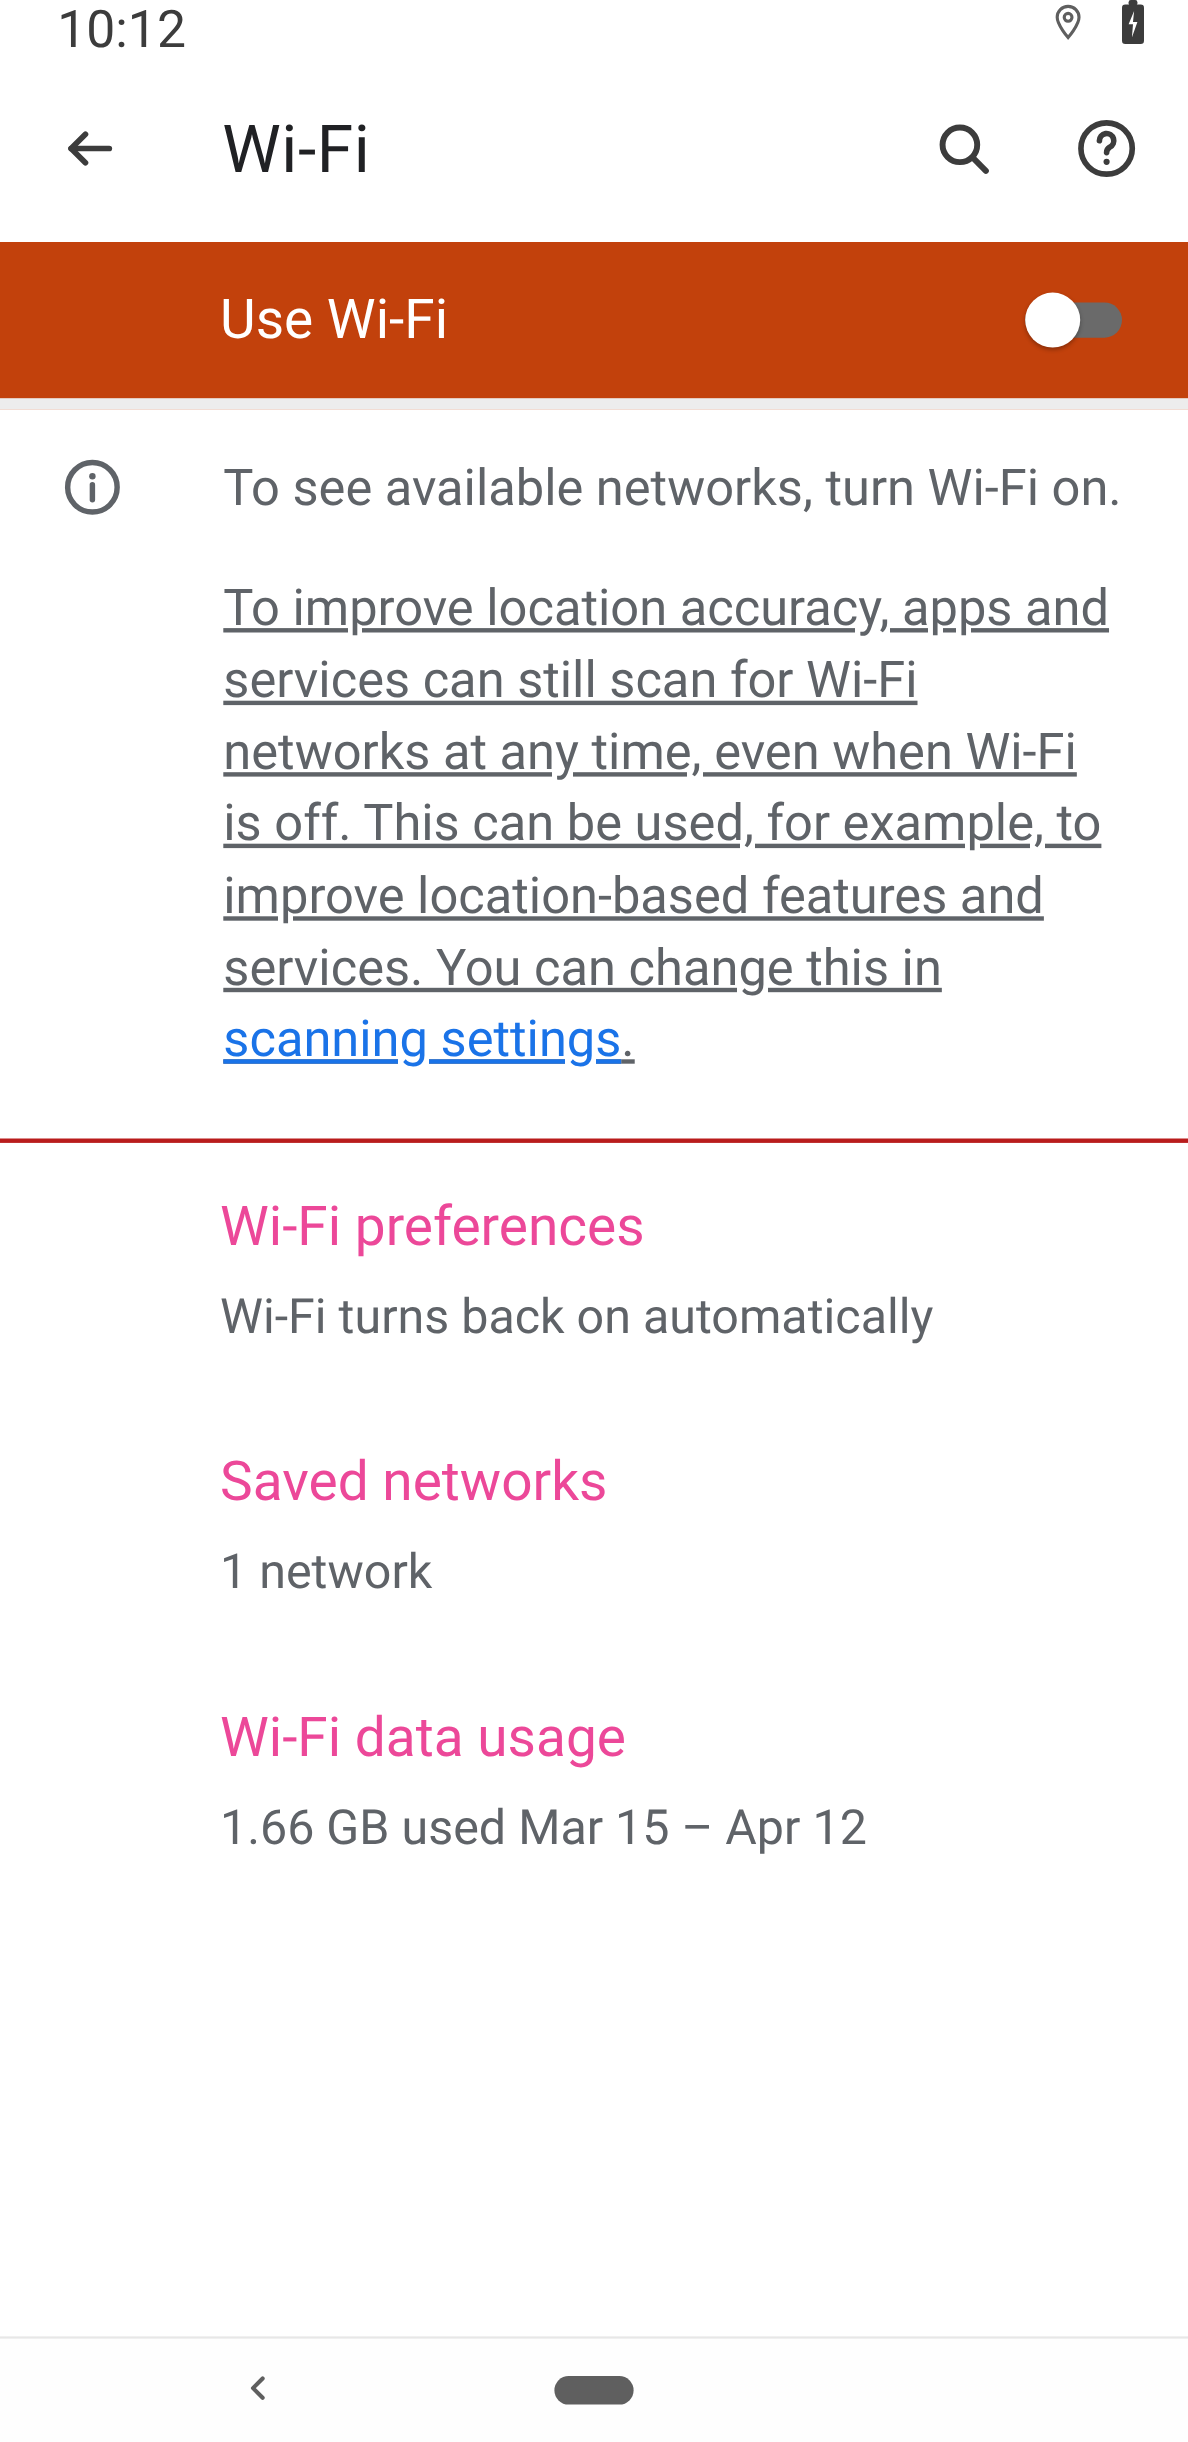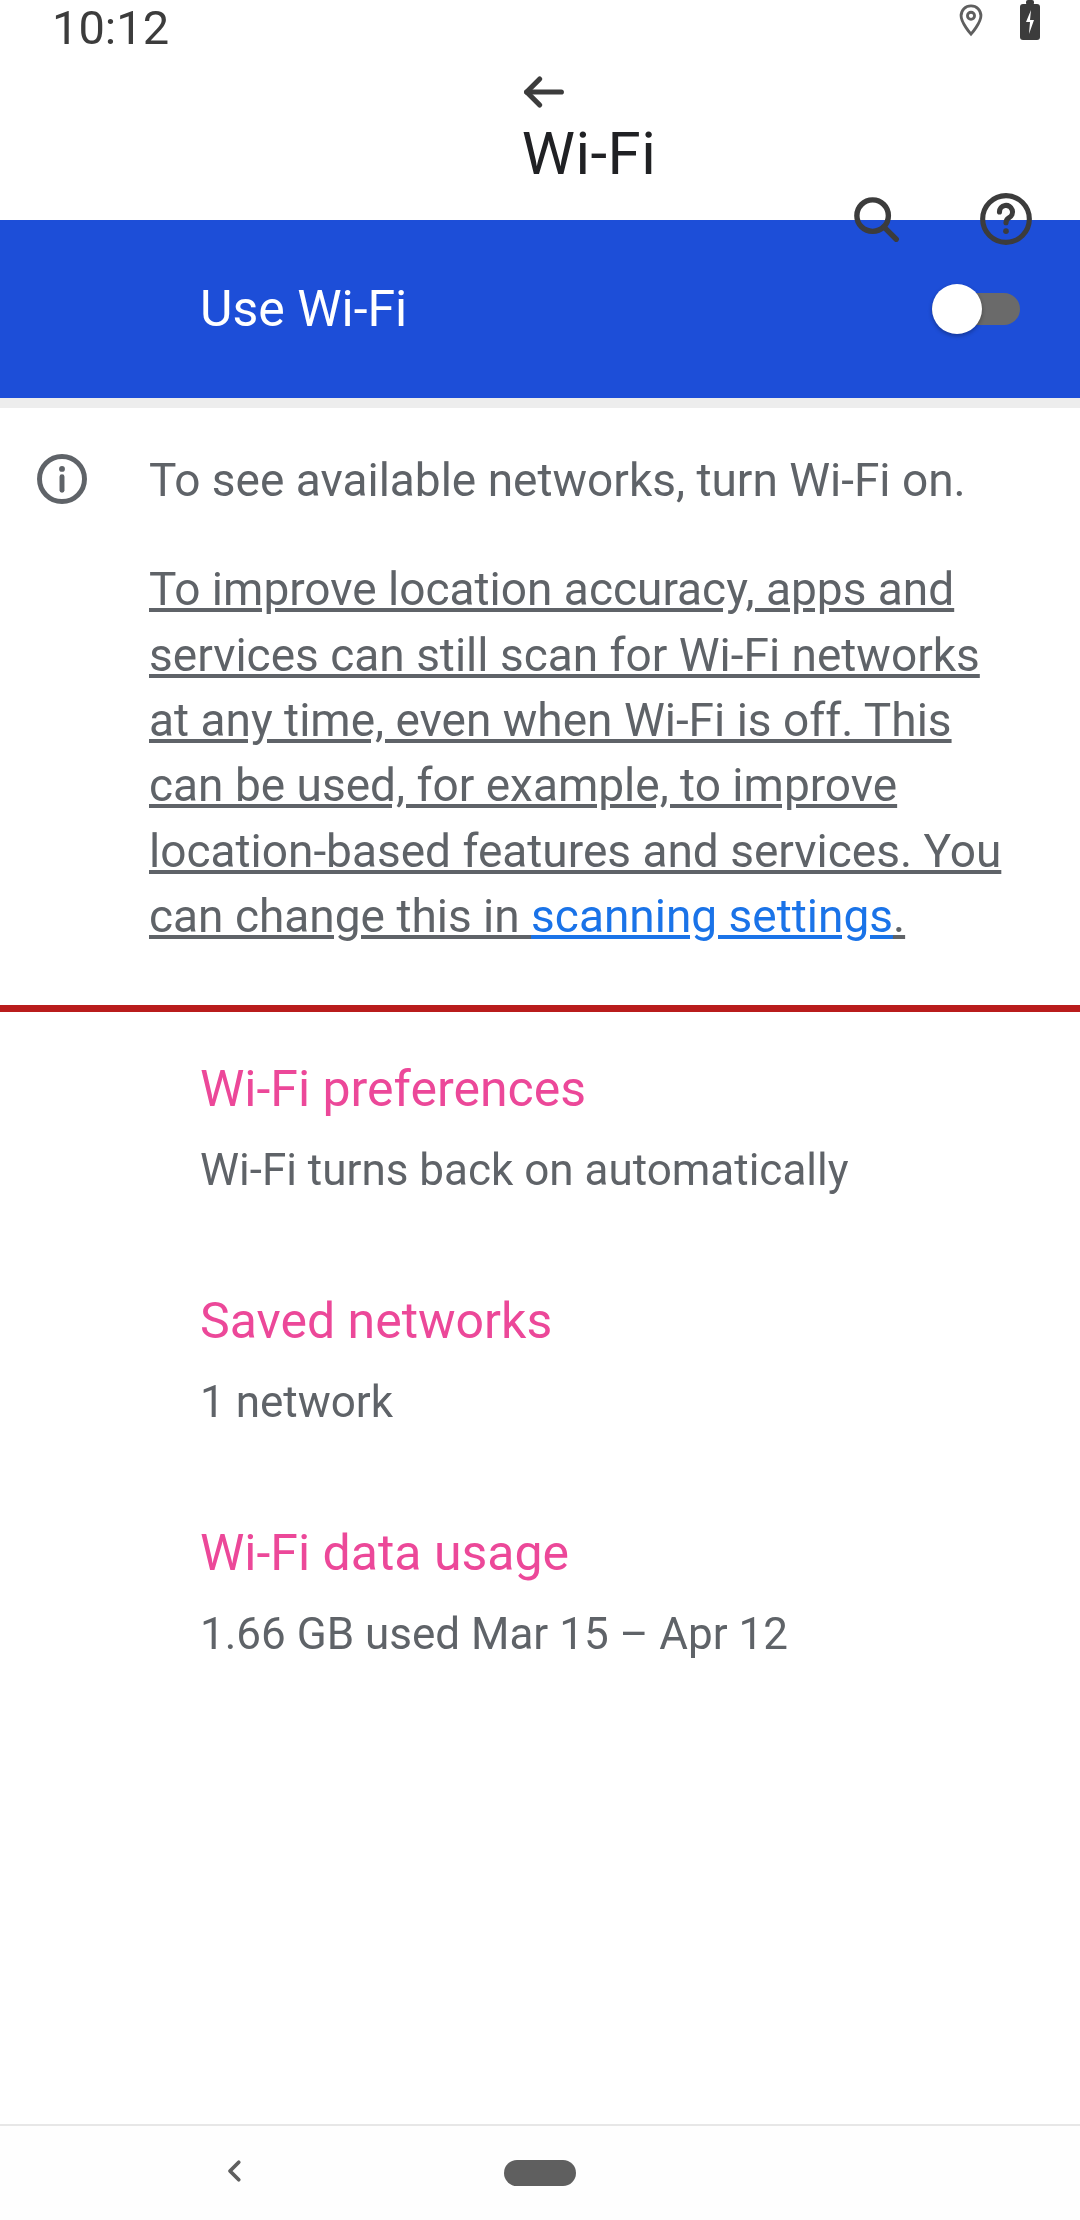--- a/index.html
+++ b/index.html
@@ -24,36 +24,35 @@
   .status-bar .clock { font-weight: 400; }
   .status-bar .right { margin-left: auto; display: flex; align-items: center; gap: 30px; }
   .status-bar svg { display: block; }
 
   
   .app-bar {
     height: 154px;
     display: flex;
     align-items: center;
     padding: 0 44px 16px 52px;
-    flex-direction: column;
   }
   .app-bar .back { width: 60px; height: 60px; display:flex; align-items:center; justify-content:center;}
   .app-bar .title {
     margin-left: 90px;
     font-size: 60px;
     font-weight: 400;
     letter-spacing: 0.5px;
   }
   .app-bar .actions { margin-left: auto; display: flex; gap: 70px; align-items: center;}
   .app-bar .icon-btn { width:60px; height:60px; display:flex; align-items:center; justify-content:center; }
 
   
   .toggle-row {
-    background: #1d4ed8;
-    height: 188px;
+    background: #c2410c;
+    height: 152px;
     display: flex;
     align-items: center;
     padding: 0 60px 0 200px;
     color: #ffffff;
     border-bottom: 10px solid #ededed;
   }
   .toggle-row .label { font-size: 50px; font-weight: 400;}
   .toggle-row .switch { margin-left: auto; }
   .switch {
     width: 88px; height: 50px; position: relative;
@@ -64,23 +63,23 @@
   }
   .switch .thumb {
     position: absolute; left: 0; top: 0; width: 50px; height: 50px;
     border-radius: 50%; background: #ffffff;
     box-shadow: 0 2px 4px rgba(0,0,0,0.3);
   }
 
   
   .info-block {
     display: flex;
-    padding: 40px 56px 56px 27px;
-    border-bottom: 7px solid #b91c1c;
-    gap: 60px;
+    padding: 40px 56px 56px 49px;
+    border-bottom: 4px solid #b91c1c;
+    gap: 92px;
   }
   .info-block .info-icon { flex: 0 0 auto; margin-top: 4px; margin-left: 8px; }
   .info-block .texts { flex: 1; color: #5f6368; font-size: 46px; line-height: 1.42; }
   .info-block .texts p + p { margin-top: 44px; text-decoration: underline; }
   .info-block a { color: #1a73e8; text-decoration: underline; }
 
   
   .list-item {
     padding: 48px 56px 48px 200px;
   }

